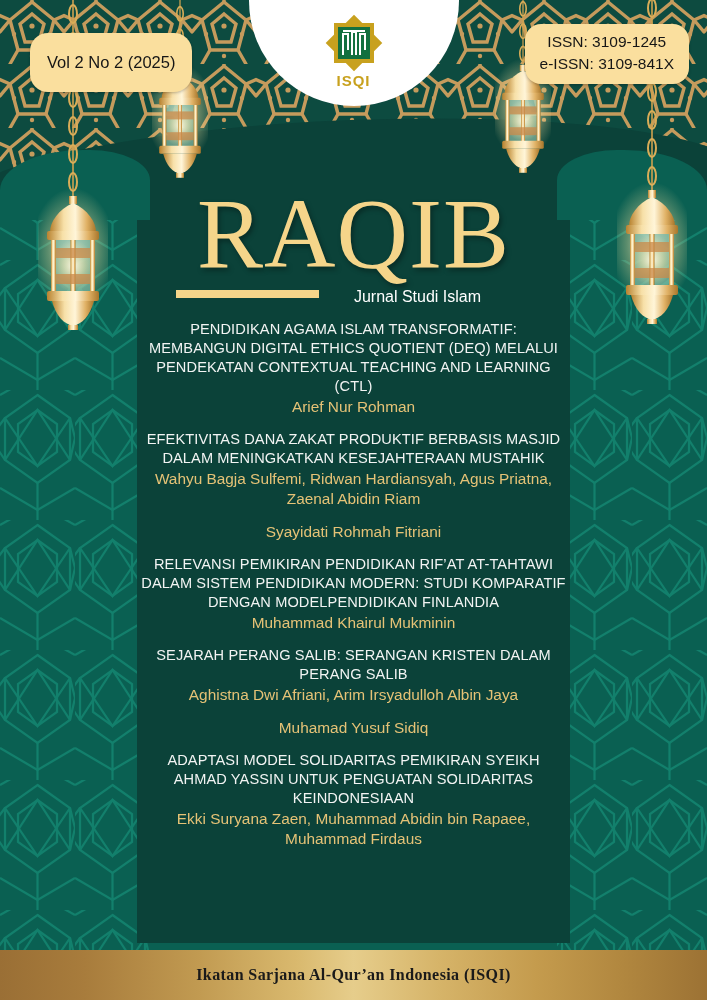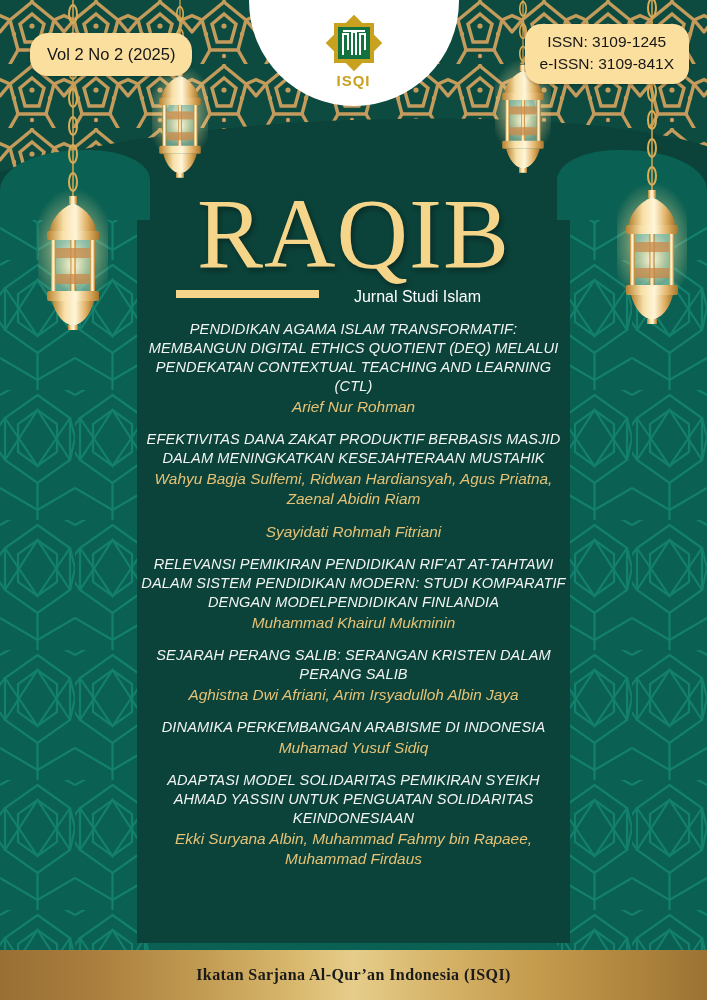--- a/index.html
+++ b/index.html
@@ -130,21 +130,21 @@
     background: #fadf9e;
     color: #161616;
     border-radius: 20px;
     text-align: center;
     font-family: "Liberation Sans", sans-serif;
     box-shadow: 0 1px 3px rgba(0,0,0,.25);
   }
   .badge-vol {
     left: 30px;
     top: 33px;
-    padding: 12px 17px;
+    padding: 20px 17px;
     font-size: 16.5px;
     border-radius: 18px;
   }
   .badge-issn {
     right: 18px;
     top: 24px;
     padding: 7px 15px 9px;
     font-size: 15.5px;
     line-height: 1.42;
     border-radius: 16px;
@@ -206,21 +206,21 @@
   
   .toc {
     position: absolute;
     left: 137px;
     right: 137px;
     top: 320px;
     z-index: 10;
     text-align: center;
     padding: 0 4px;
   }
-  .article { margin-bottom: 13px; font-style: italic; }
+  .article { margin-bottom: 13px; }
   .art-title {
     font-family: "Liberation Sans", sans-serif;
     font-size: 14.6px;
     line-height: 1.3;
     color: #f2f4f3;
     letter-spacing: .1px;
   }
   .art-authors {
     font-family: "Liberation Sans", sans-serif;
     font-size: 15.4px;
@@ -514,27 +514,26 @@
       <div class="art-title">RELEVANSI PEMIKIRAN PENDIDIKAN RIF’AT AT-TAHTAWI DALAM SISTEM PENDIDIKAN MODERN: STUDI KOMPARATIF DENGAN MODELPENDIDIKAN FINLANDIA</div>
       <div class="art-authors">Muhammad Khairul Mukminin</div>
     </div>
 
     <div class="article">
       <div class="art-title">SEJARAH PERANG SALIB: SERANGAN KRISTEN DALAM PERANG SALIB</div>
       <div class="art-authors">Aghistna Dwi Afriani, Arim Irsyadulloh Albin Jaya</div>
     </div>
 
     <div class="article">
-      <div class="art-title">DINAMIKA PERKEMBANGAN ARABISME DI INDONESIA</div>
       <div class="art-authors">Muhamad Yusuf Sidiq</div>
     </div>
 
     <div class="article">
       <div class="art-title">ADAPTASI MODEL SOLIDARITAS PEMIKIRAN SYEIKH AHMAD YASSIN UNTUK PENGUATAN SOLIDARITAS KEINDONESIAAN</div>
-      <div class="art-authors">Ekki Suryana Albin, Muhammad Fahmy bin Rapaee, Muhammad Firdaus</div>
+      <div class="art-authors">Ekki Suryana Zaen, Muhammad Abidin bin Rapaee, Muhammad Firdaus</div>
     </div>
 
   </div>
 
   <div class="footer-bar">
     <span class="footer-text">Ikatan Sarjana Al-Qur’an Indonesia (ISQI)</span>
   </div>
 
 </div>
 

